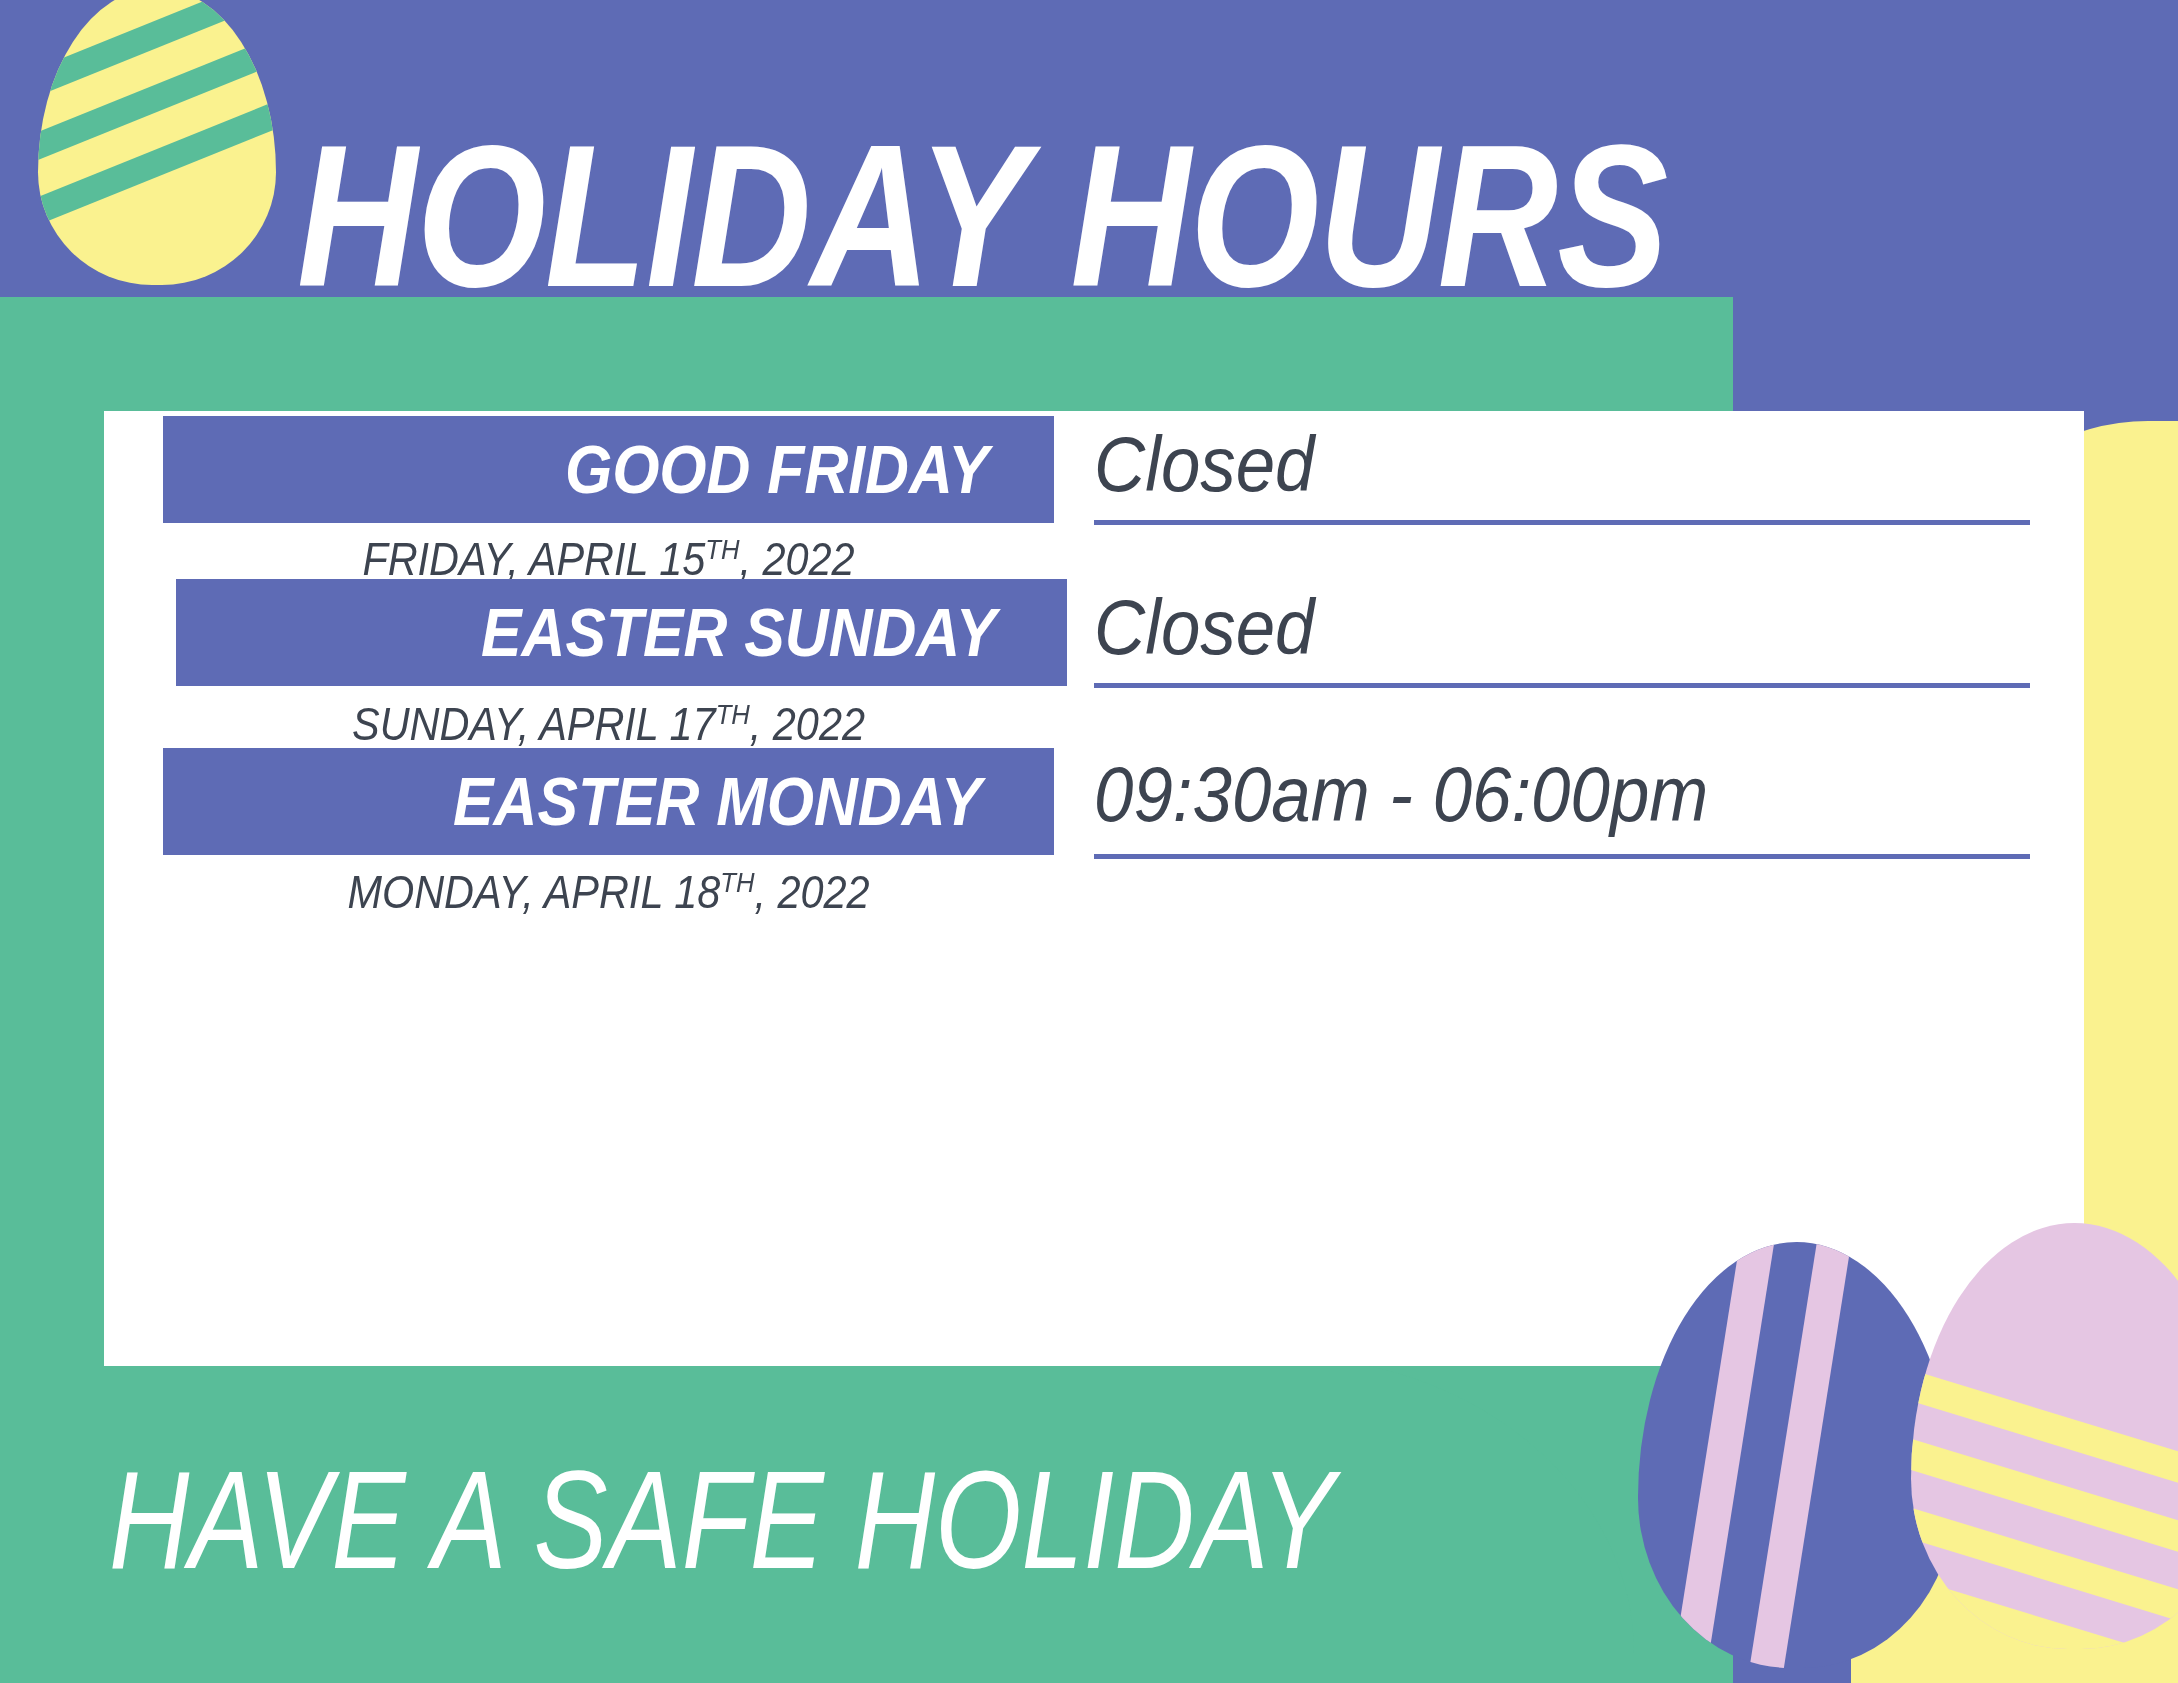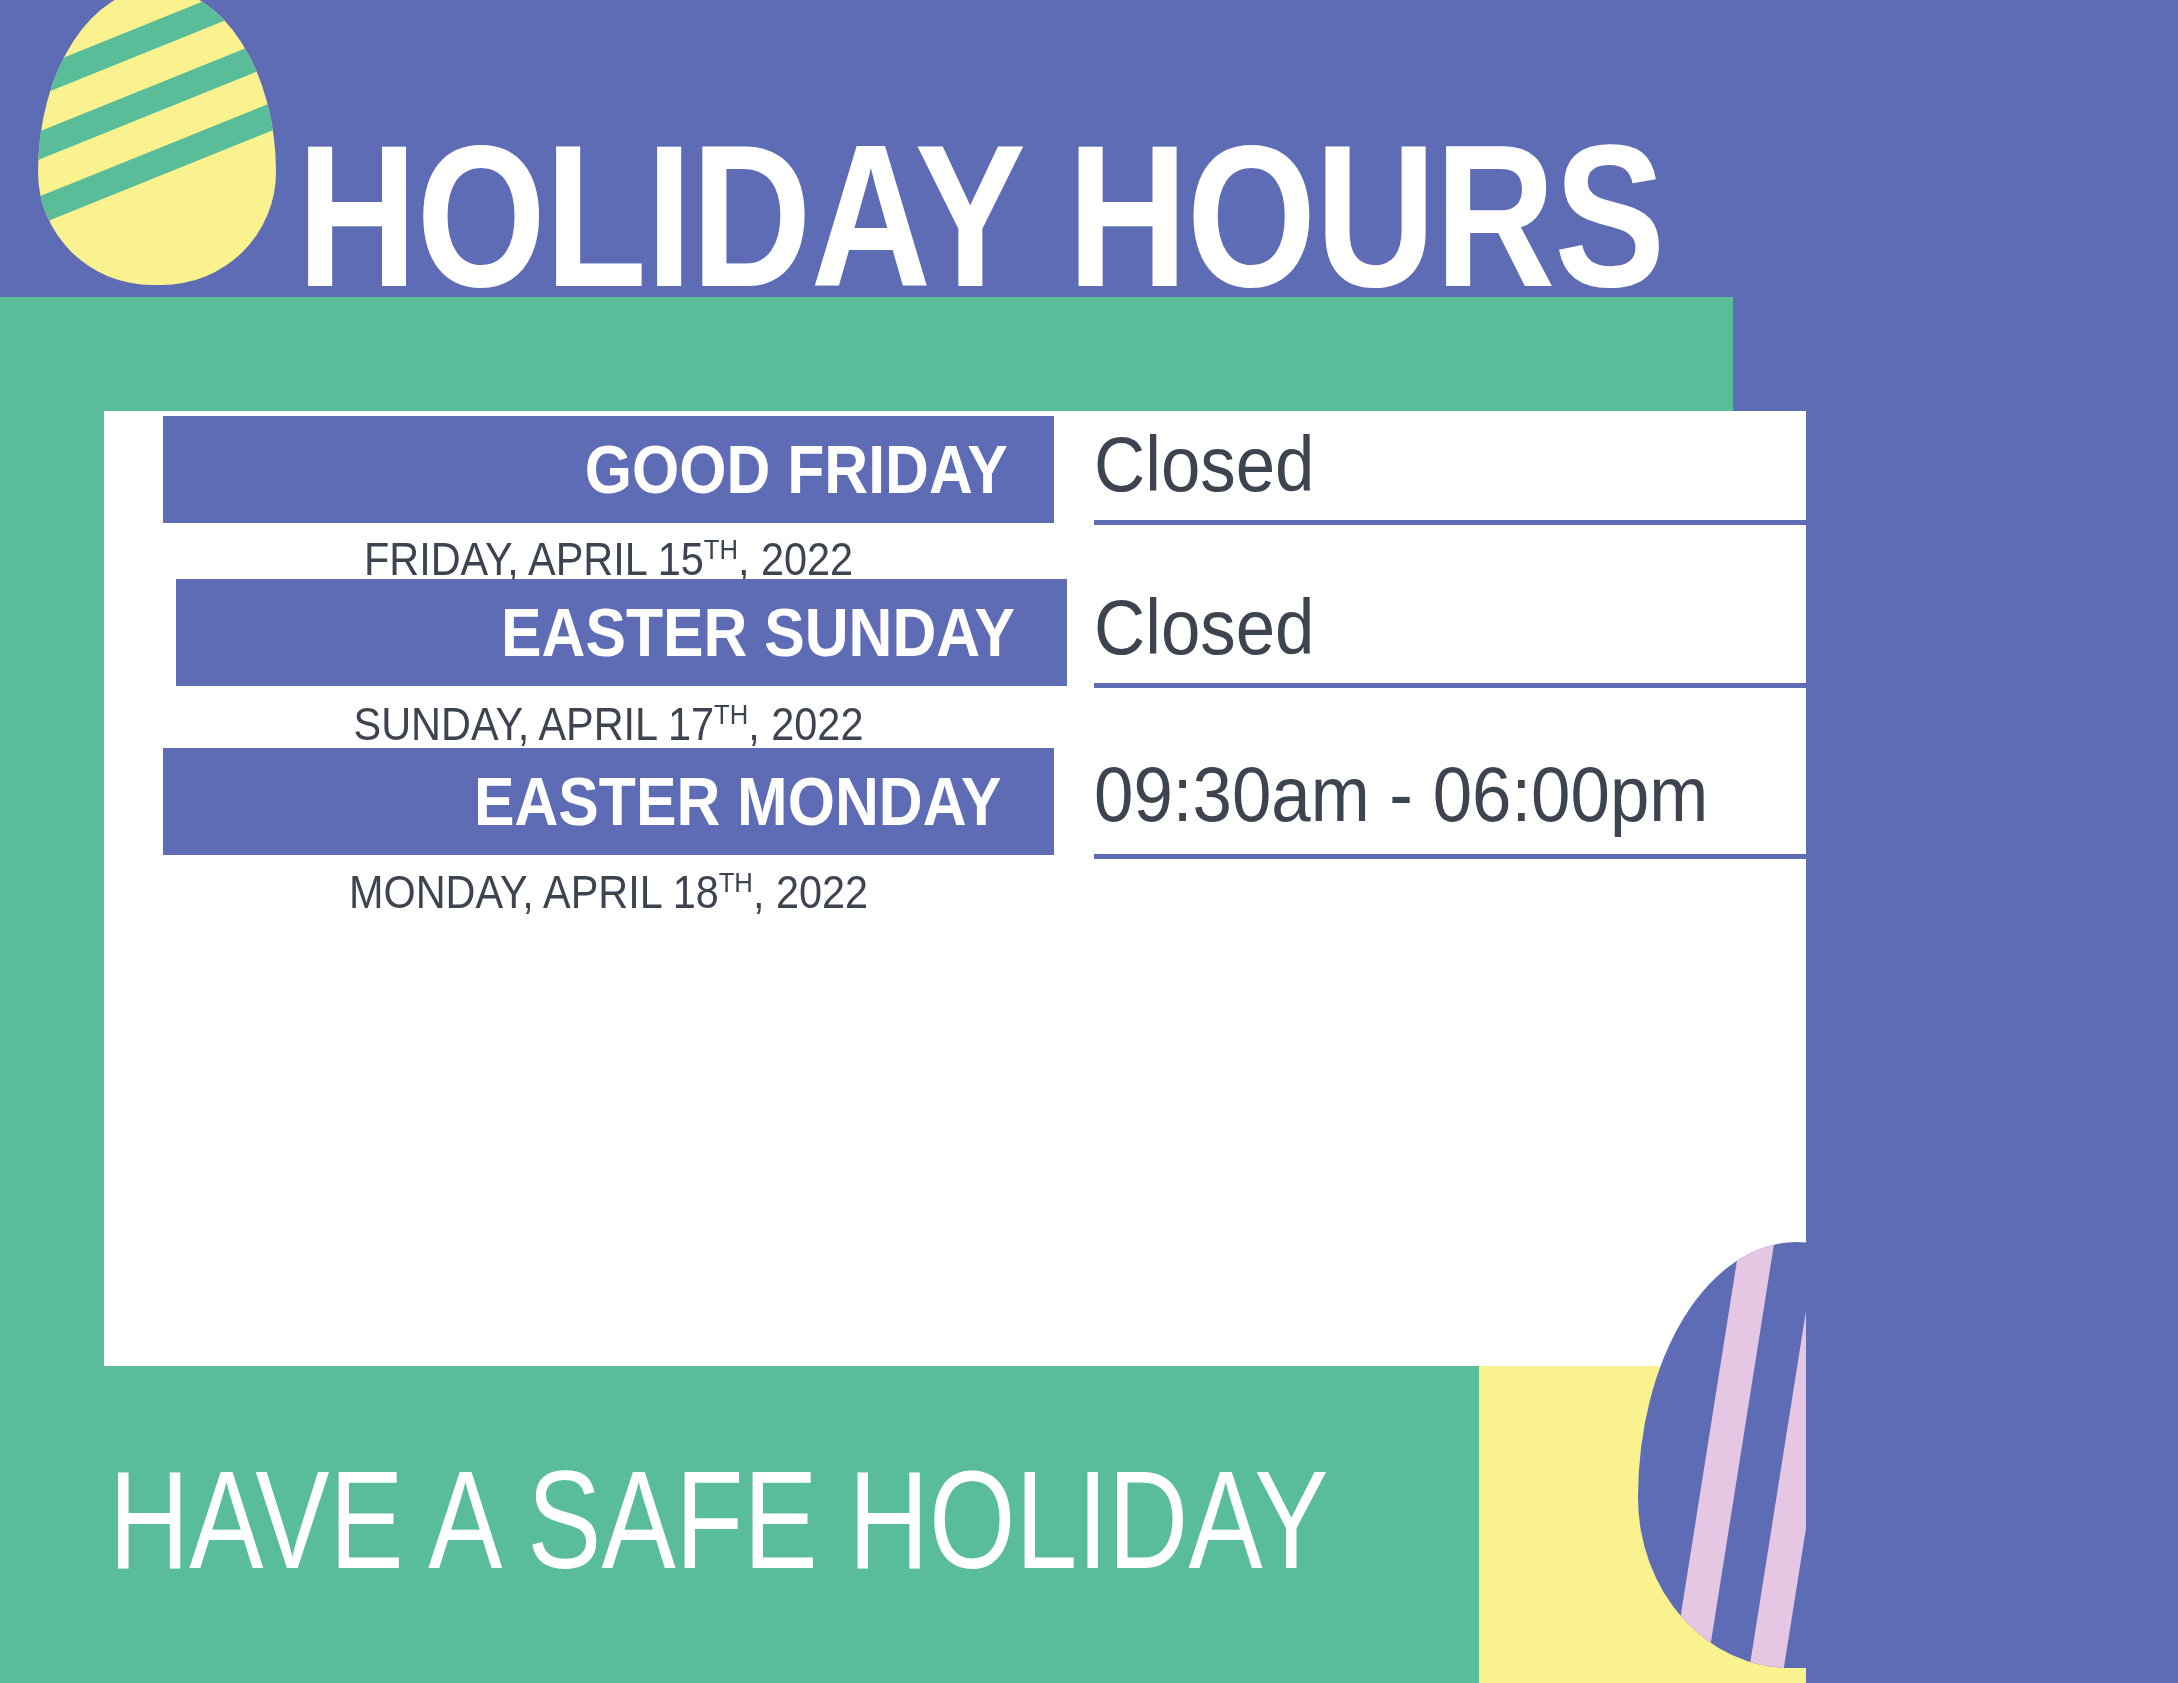--- a/index.html
+++ b/index.html
@@ -1,21 +1,21 @@
 <!DOCTYPE html>
 <html><head>
 <meta charset="utf-8">
 <style>
   html,body{margin:0;padding:0;}
   body{
     width:2178px;height:1683px;overflow:hidden;
     font-family:"Liberation Sans", sans-serif;
     background:#5E6BB5;
   }
-  #poster{position:relative;width:1806px;height:1683px;overflow:hidden;background:#5E6BB5;}
+  #poster{position:relative;width:2178px;height:1683px;overflow:hidden;background:#5E6BB5;font-style:italic;}
 
   
   .shape{position:absolute;}
 
   
   #green-left{
     left:0;top:297px;width:1733px;height:1386px;
     background:#59BD99;
     clip-path:polygon(0 0, 430 125, 430 1075, 1120 1075, 1320 1105, 1470 1180, 1560 1280, 1610 1400, 1610 1400, 0 1400);
   }
@@ -62,21 +62,21 @@
     white-space:nowrap;
   }
 
   
   .row{position:absolute;left:0;top:0;width:1980px;}
   .row .label-bar{
     position:absolute;left:59px;
     width:891px;height:107px;
     background:#5E6BB5;
     display:flex;align-items:center;justify-content:flex-end;
-    box-sizing:border-box;padding-right:17px;
+    box-sizing:border-box;padding-right:36px;
   }
   .row .label-bar span{
     color:#FFFFFF;font-size:69px;font-weight:bold;
     transform:scaleX(0.88);transform-origin:center;
     white-space:nowrap;line-height:1;
   }
   .row .date-line{
     position:absolute;left:59px;width:891px;
     text-align:center;
     color:#3D4450;font-size:46px;font-weight:normal;

